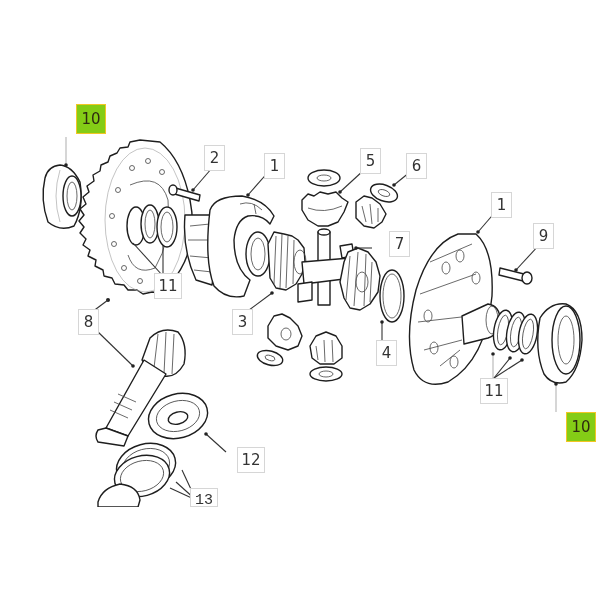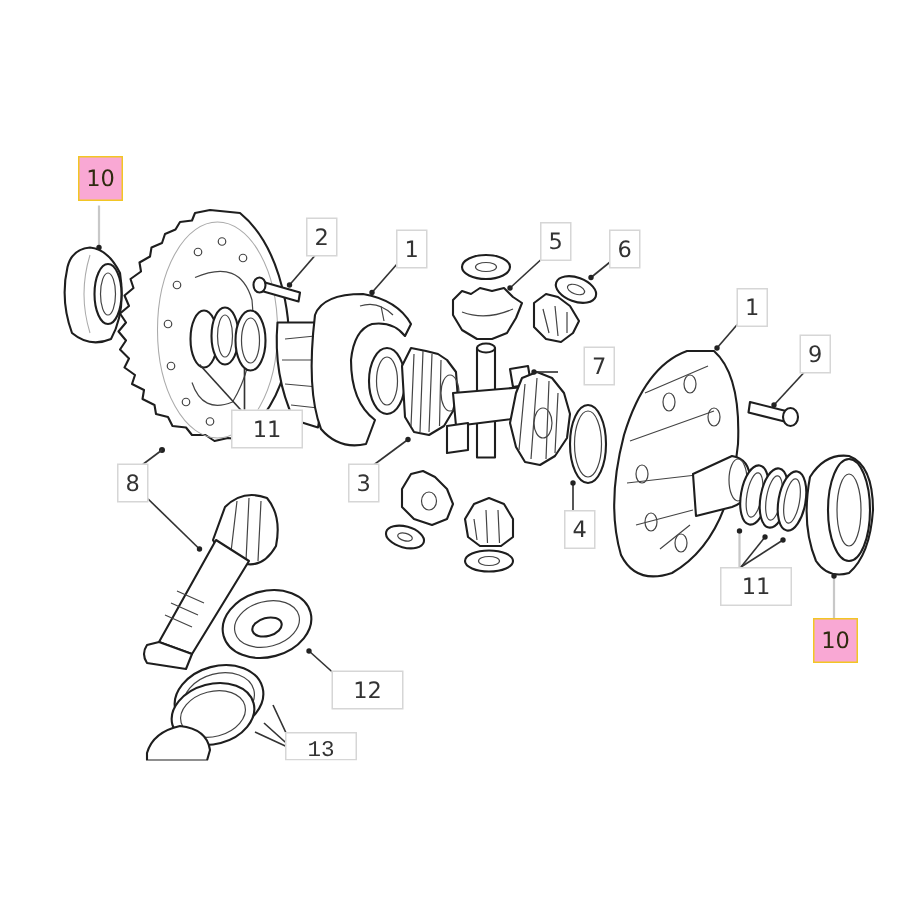--- a/index.html
+++ b/index.html
@@ -10,26 +10,26 @@
       box-sizing: border-box;
       border: 1.5px solid #d6d6d6;
       background: #ffffff;
       color: #333333;
       font-size: 15px;
       font-family: "DejaVu Sans", sans-serif;
       display: flex; align-items: center; justify-content: center;
       width: 21px; height: 26px;
       cursor: pointer;
     }
-    .callout.wide { width: 48px; }
+    .callout.wide { width: 28px; }
     .callout.hl {
-      background: #f9a8d4;
+      background: #84cc16;
       border-color: #f2c624;
       color: #2e2a10;
-      width: 30px; height: 30px;
+      width: 30px; height: 30px; margin-left: 24px;
     }
     .leader { stroke: #333; stroke-width: 1.1; fill: none; }
     .leader-lt { stroke: #c8c8c8; stroke-width: 1.5; fill: none; }
     .dot { fill: #222; }
     .part { stroke: #1e1e1e; stroke-width: 1.4; fill: #ffffff; stroke-linejoin: round; }
     .thin { stroke: #444; stroke-width: 0.8; fill: none; }
     .faint { stroke: #aaa; stroke-width: 0.7; fill: none; }
   </style>
 </head>
 <body>
@@ -261,21 +261,21 @@
     </div>
   <div class="callout" style="left:78px; top:309px;">
       <span>8</span>
     </div>
   <div class="callout wide" style="left:480px; top:378px;">
       <span>11</span>
     </div>
   <div class="callout hl" style="left:542px; top:412px;">
       <span>10</span>
     </div>
-  <div class="callout wide" style="left:221px; top:447px;">
+  <div class="callout wide" style="left:237px; top:447px;">
       <span>12</span>
     </div>
   <div class="callout wide" style="left:190px; top:488px; height:19px; align-items:flex-start; overflow:hidden;">
       <span style="margin-top:3px;font-family:Liberation Mono, monospace;">13</span>
     </div>
 
   
   <div style="position:absolute; left:0; top:507px; width:600px; height:93px; background:#ffffff;"></div>
 </div>
 

